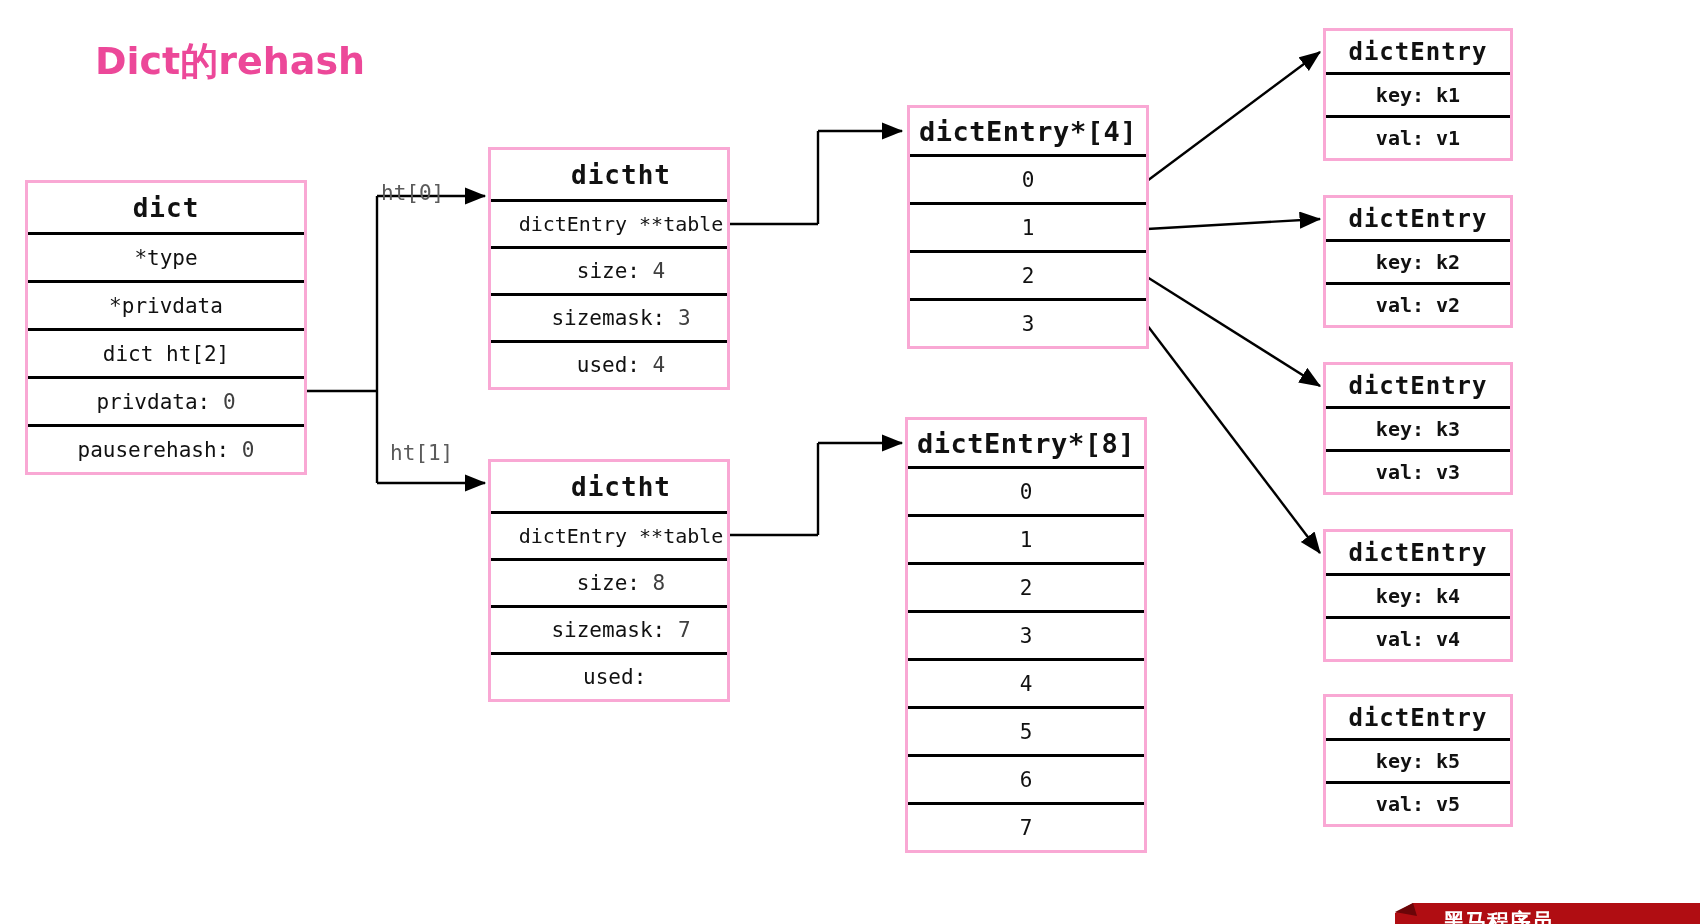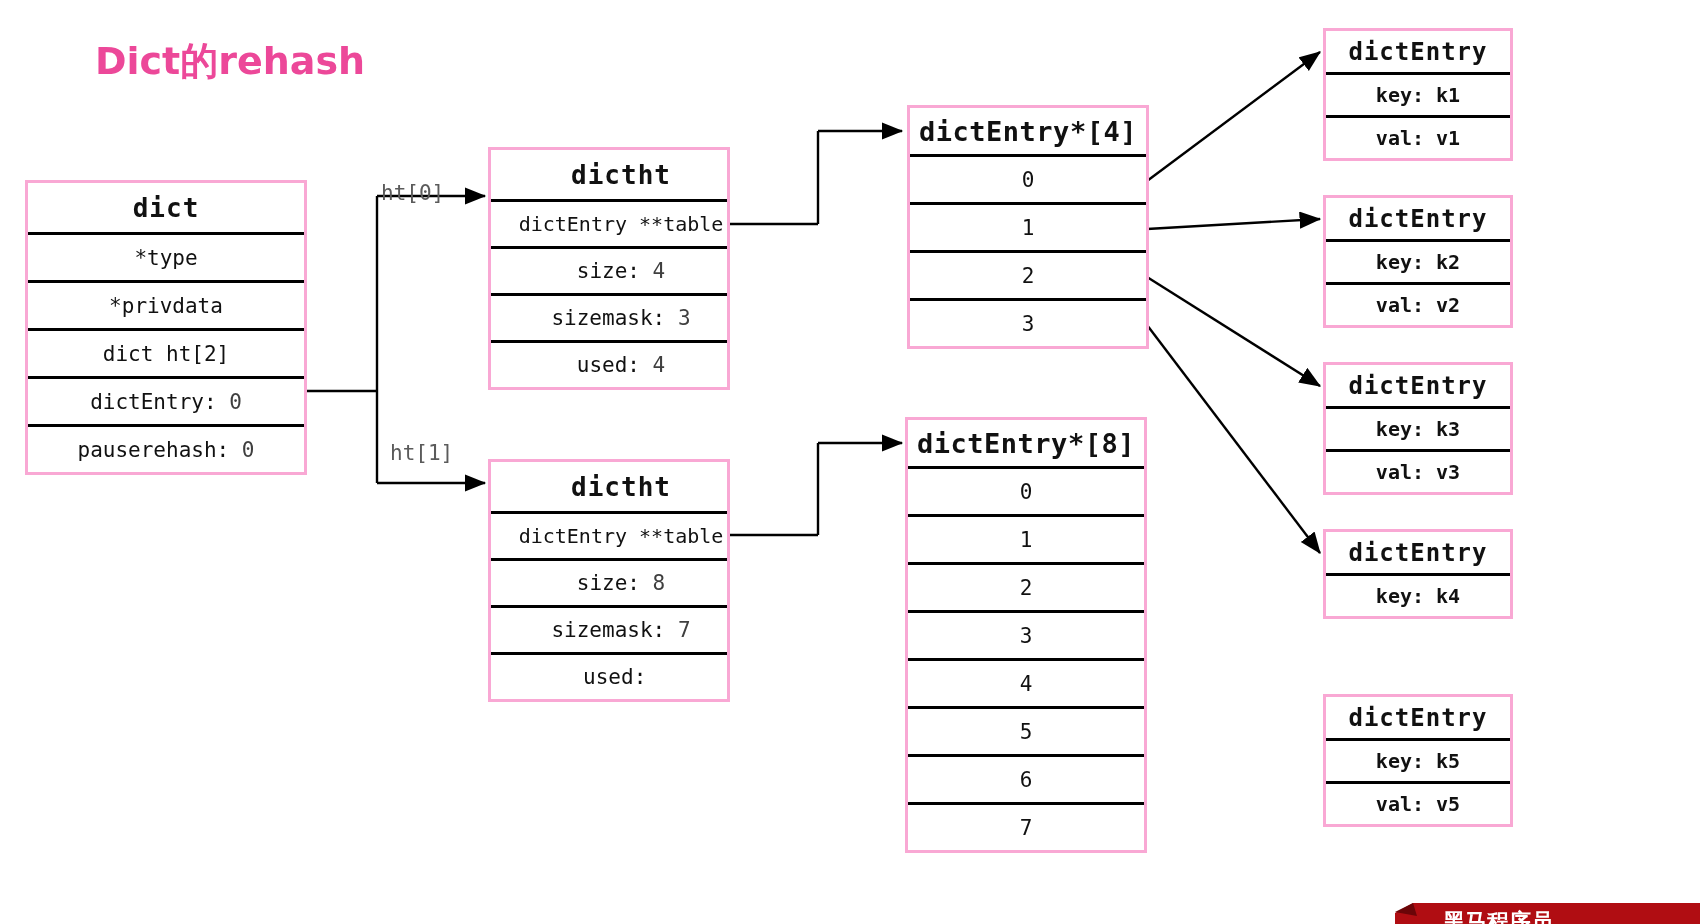--- a/index.html
+++ b/index.html
@@ -171,21 +171,21 @@
     <div class="row">
       <span class="lbl">*type</span>
     </div>
     <div class="row">
       <span class="lbl">*privdata</span>
     </div>
     <div class="row">
       <span class="lbl">dict ht[2]</span>
     </div>
     <div class="row">
-      <span class="lbl">dictEntry:</span>
+      <span class="lbl">privdata:</span>
       <span>&nbsp;</span>
       <span class="val">0</span>
     </div>
     <div class="row">
       <span class="lbl">pauserehash:</span>
       <span>&nbsp;</span>
       <span class="val">0</span>
     </div>
   </div>
 
@@ -267,20 +267,21 @@
     <div class="row">val: v2</div>
   </div>
   <div class="box entry-box" id="entry-2">
     <div class="row head">dictEntry</div>
     <div class="row">key: k3</div>
     <div class="row">val: v3</div>
   </div>
   <div class="box entry-box" id="entry-3">
     <div class="row head">dictEntry</div>
     <div class="row">key: k4</div>
+    <div class="row">val: v4</div>
   </div>
   <div class="box entry-box" id="entry-4">
     <div class="row head">dictEntry</div>
     <div class="row">key: k5</div>
     <div class="row">val: v5</div>
   </div>
 
   <div id="banner">
     <div class="flag"></div>
     <div class="notch"></div>

